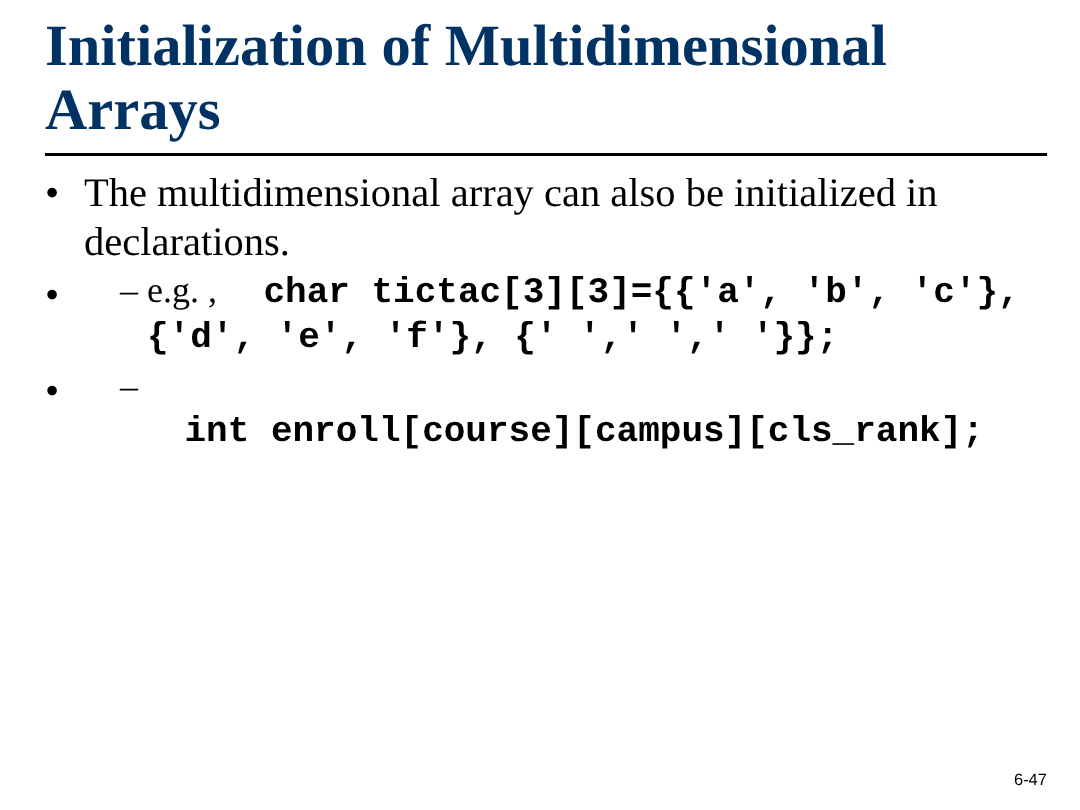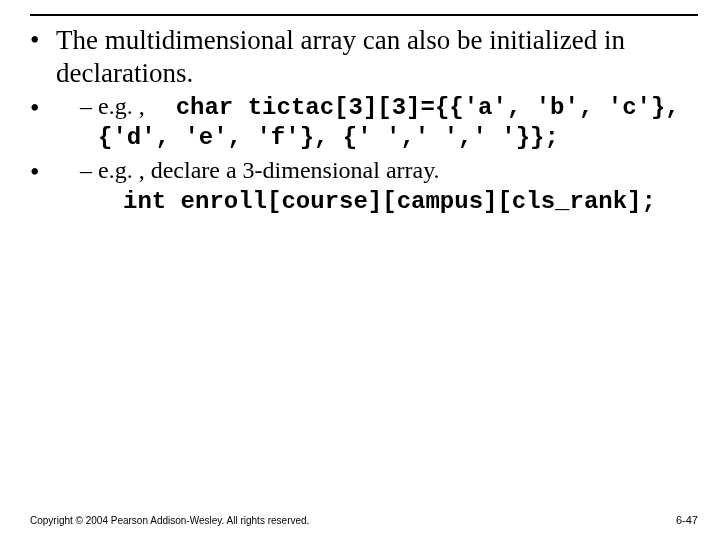--- a/index.html
+++ b/index.html
@@ -88,36 +88,36 @@
     font-family: Arial, Helvetica, sans-serif;
     font-size: 11px;
     color: #000;
   }
 </style>
 </head>
 <body>
 
 <div class="slide">
 
+  <h1 class="title">Initialization of Multidimensional Arrays</h1>
   <hr class="rule">
 
   <ul class="top">
     <li>The multidimensional array can also be initialized in declarations.</li>
     <li>
       <ul class="sub">
         <li>
           <span>e.g. , </span><span class="mono">char tictac[3][3]={{'a', 'b', 'c'}, {'d', 'e', 'f'}, {' ',' ',' '}};</span>
         </li>
       </ul>
     </li>
     <li>
       <ul class="sub">
         <li>
-          <span>e.g. , declare a 3-dimensional array.</span><br>
+          <br>
           <span class="mono">int enroll[course][campus][cls_rank];</span>
         </li>
       </ul>
     </li>
   </ul>
 
-  <div class="footer-left">Copyright © 2004 Pearson Addison-Wesley. All rights reserved.</div>
   <div class="footer-right">6-47</div>
 </div>
 
 </body></html>

